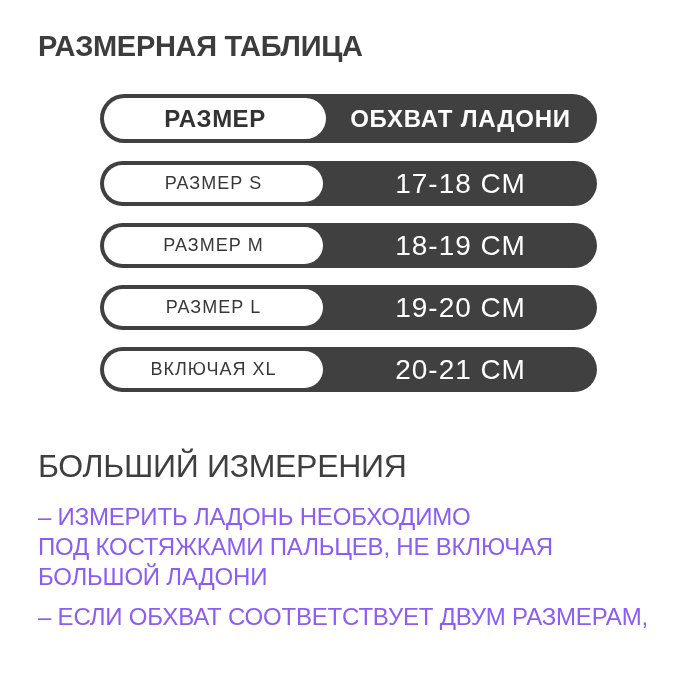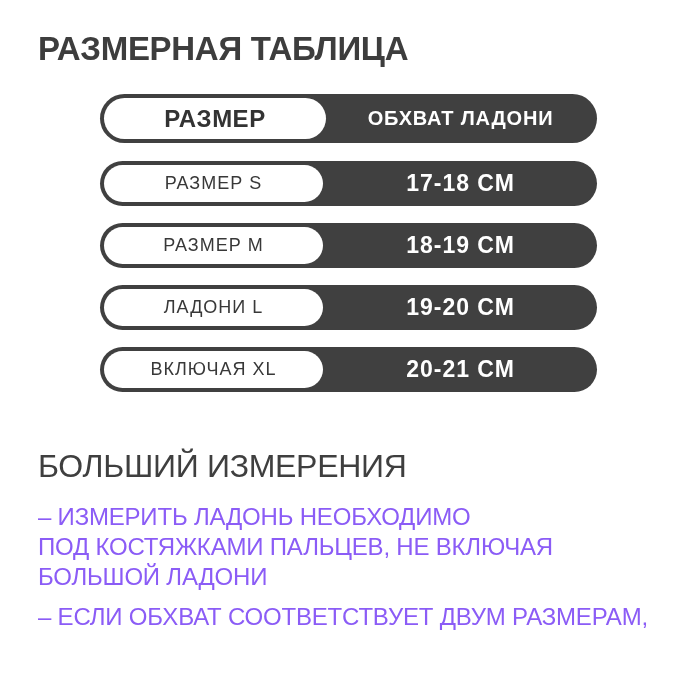--- a/index.html
+++ b/index.html
@@ -15,21 +15,21 @@
     font-family: "Liberation Sans", sans-serif;
     overflow: hidden;
   }
 
   
   .page-title {
     position: absolute;
     left: 38px;
     top: 30px;
     margin: 0;
-    font-size: 33px;
+    font-size: 29px;
     font-weight: 700;
     letter-spacing: -0.3px;
     color: #3d3d3d;
     white-space: nowrap;
   }
 
   
   .size-table {
     position: absolute;
     left: 100px;
@@ -77,27 +77,27 @@
     right: 0;
     top: 0;
     bottom: 0;
     display: flex;
     align-items: center;
     justify-content: center;
     color: #ffffff;
     white-space: nowrap;
   }
   .trow.header .value-cell {
-    font-size: 20px;
+    font-size: 24px;
     font-weight: 700;
     letter-spacing: 0.8px;
   }
   .trow.data .value-cell {
-    font-size: 23px;
-    font-weight: 700;
+    font-size: 28px;
+    font-weight: 400;
     letter-spacing: 1px;
   }
 
   
   .rules-heading {
     position: absolute;
     left: 38px;
     top: 448px;
     margin: 0;
     font-size: 32px;
@@ -144,21 +144,21 @@
 
     <div class="trow data">
       <div class="size-pill">
         <span>РАЗМЕР M</span>
       </div>
       <div class="value-cell">18-19 СМ</div>
     </div>
 
     <div class="trow data">
       <div class="size-pill">
-        <span>ЛАДОНИ L</span>
+        <span>РАЗМЕР L</span>
       </div>
       <div class="value-cell">19-20 СМ</div>
     </div>
 
     <div class="trow data">
       <div class="size-pill">
         <span>ВКЛЮЧАЯ XL</span>
       </div>
       <div class="value-cell">20-21 СМ</div>
     </div>

